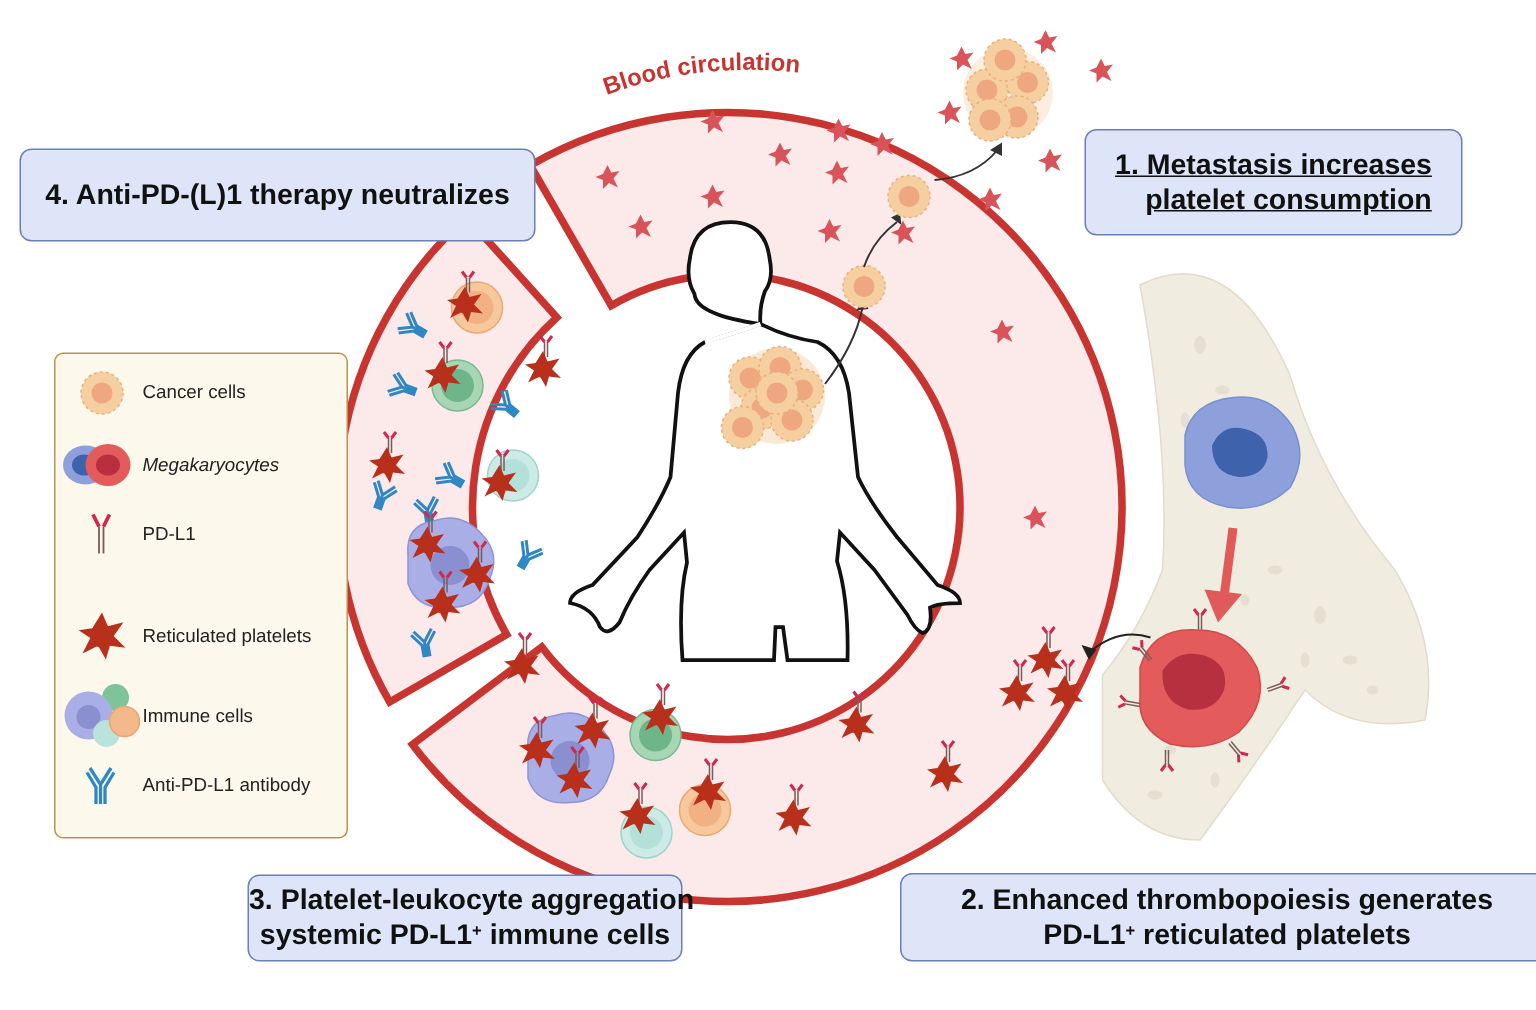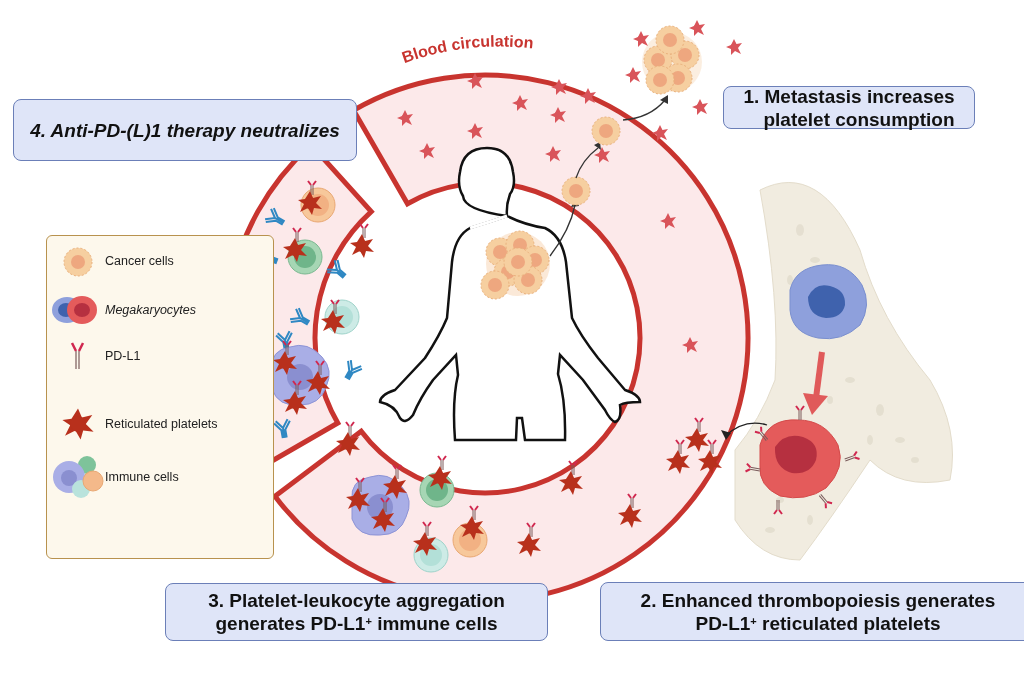--- a/index.html
+++ b/index.html
@@ -3,21 +3,21 @@
 <meta charset="utf-8">
 <style>
   html,body{margin:0;padding:0;background:#ffffff;}
   body{width:1024px;height:673px;position:relative;overflow:hidden;font-family:"Liberation Sans",sans-serif;}
   #stage{position:absolute;left:0;top:0;width:1024px;height:673px;}
   .step-box{position:absolute;background:#dfe5f8;border:1.5px solid #6b7fb8;border-radius:8px;
     font-family:"Liberation Sans",sans-serif;font-weight:bold;color:#111;text-align:center;
     font-size:19px;line-height:23px;box-sizing:border-box;display:flex;flex-direction:column;justify-content:center;}
   .step-box .line{display:block;white-space:nowrap;}
   sup{font-size:11px;vertical-align:top;position:relative;top:-2px;}
-  #legend{position:absolute;left:46px;top:235px;width:228px;height:324px;background:#fdf8ec;border:1.5px solid #b8924e;border-radius:6px;box-sizing:border-box;text-align:center;}
+  #legend{position:absolute;left:36px;top:235px;width:196px;height:324px;background:#fdf8ec;border:1.5px solid #b8924e;border-radius:6px;box-sizing:border-box;text-align:center;}
   .legend-item{position:absolute;left:0;width:100%;height:34px;display:flex;align-items:center;}
   .legend-icon{width:58px;height:34px;flex:0 0 58px;}
   .legend-label{font-size:12.5px;color:#222;font-family:"Liberation Sans",sans-serif;}
 </style>
 </head>
 <body>
 
 <svg id="stage" width="1024" height="673" viewBox="0 0 1024 673" xmlns="http://www.w3.org/2000/svg">
   <defs>
 
@@ -218,36 +218,36 @@
   <g>
     <use href="#rpltpd" x="697" y="440"></use>
     <use href="#rpltpd" x="678" y="462"></use>
     <use href="#rpltpd" x="710" y="462"></use>
     <path d="M767,425 Q745,418 725,436" fill="none" stroke="#222" stroke-width="1.3"></path>
     <polygon points="721,430 726,440 731,433" fill="#222"></polygon>
   </g>
 
 </svg>
 
-<div class="step-box" style="left:723px;top:86px;width:252px;height:43px;">
+<div class="step-box" style="left:723px;top:86px;width:252px;height:71px;text-decoration:underline;">
   <span class="line">1.  Metastasis increases</span>
   <span class="line" style="padding-left:20px;">platelet consumption</span>
 </div>
 
 <div class="step-box" style="left:600px;top:582px;width:436px;height:59px;">
   <span class="line">2. Enhanced thrombopoiesis generates</span>
   <span class="line"><span>PD-L1</span><sup>+</sup> <span>reticulated platelets</span></span>
 </div>
 
-<div class="step-box" style="left:165px;top:583px;width:383px;height:58px;">
+<div class="step-box" style="left:165px;top:583px;width:290px;height:58px;">
   <span class="line">3. Platelet-leukocyte aggregation</span>
-  <span class="line"><span>generates PD-L1</span><sup>+</sup> <span>immune cells</span></span>
-</div>
-
-<div class="step-box" style="left:13px;top:99px;width:344px;height:62px;font-style:italic;">
+  <span class="line"><span>systemic PD-L1</span><sup>+</sup> <span>immune cells</span></span>
+</div>
+
+<div class="step-box" style="left:13px;top:99px;width:344px;height:62px;">
   <span class="line">4. Anti-PD-(L)1 therapy neutralizes</span>
 </div>
 
 <div id="legend">
   <div class="legend-item" style="top:8px;">
     <svg class="legend-icon" viewBox="0 0 58 34">
         <circle cx="31" cy="18" r="14" fill="#f6cfa0" stroke="#e9b07c" stroke-dasharray="2 2"></circle>
         <circle cx="31" cy="18" r="7" fill="#eea77f"></circle>
       </svg>
     <span class="legend-label">Cancer cells</span>
@@ -281,13 +281,19 @@
   <div class="legend-item" style="top:219px;height:44px;">
     <svg class="legend-icon" viewBox="0 0 58 44" style="height:44px;">
         <circle cx="40" cy="10" r="9" fill="#7ec39a"></circle>
         <circle cx="22" cy="22" r="16" fill="#a9aee6"></circle>
         <circle cx="22" cy="23" r="8" fill="#8a8fd0"></circle>
         <circle cx="34" cy="34" r="9" fill="#b9e3dc"></circle>
         <circle cx="46" cy="26" r="10" fill="#f4b98a" stroke="#e9a873"></circle>
       </svg>
     <span class="legend-label">Immune cells</span>
   </div>
+  <div class="legend-item" style="top:270px;">
+    <svg class="legend-icon" viewBox="0 0 58 34">
+        <path d="M30,30 L30,17 L23,6 M30,17 L37,6 M27,30 L27,19 L21,9 M33,30 L33,19 L39,9" stroke="#2f88c3" stroke-width="2.2" fill="none"></path>
+      </svg>
+    <span class="legend-label">Anti-PD-L1 antibody</span>
+  </div>
 </div>
 
 </body></html>

